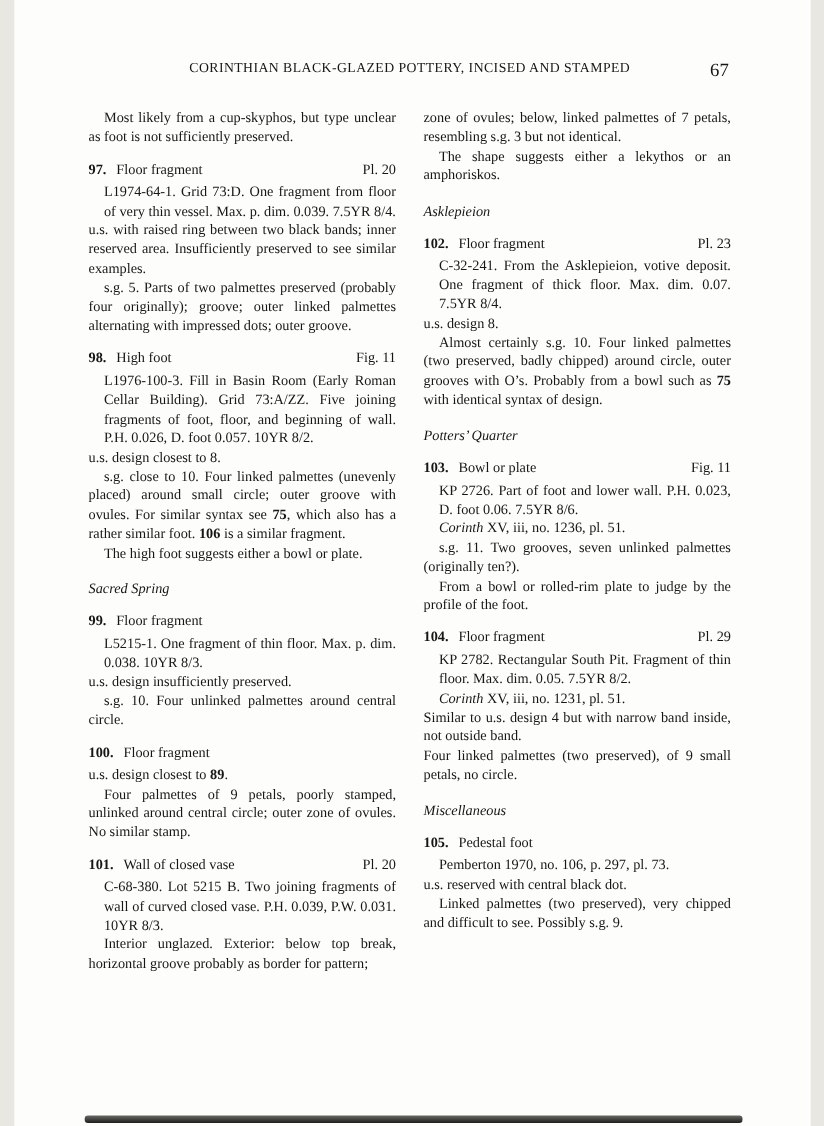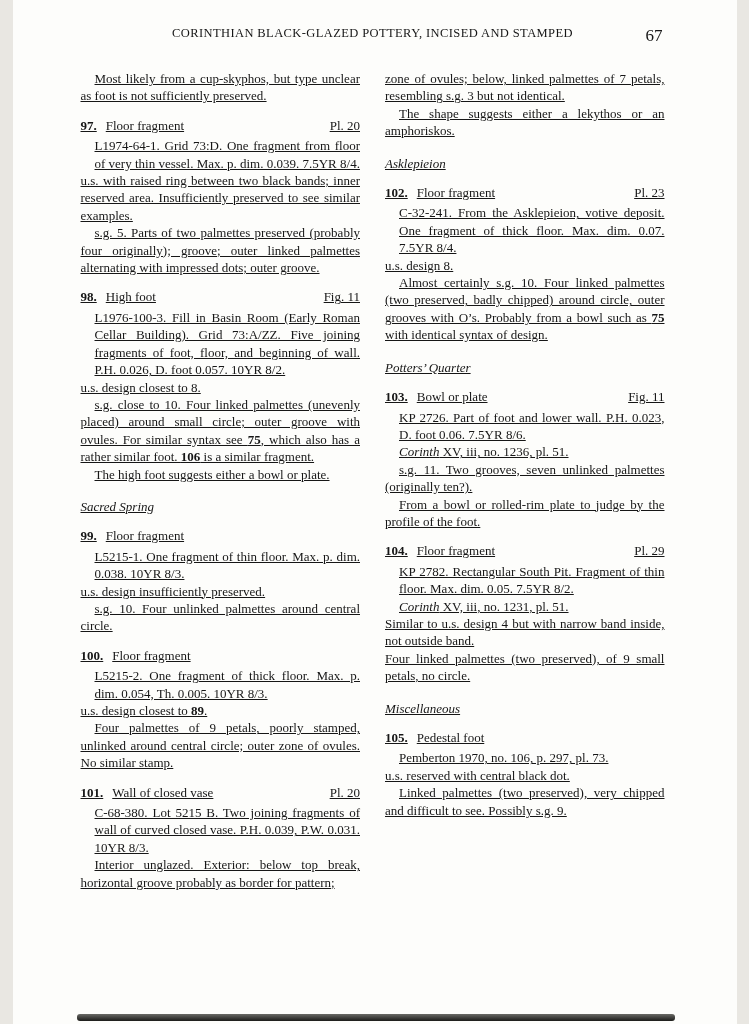--- a/index.html
+++ b/index.html
@@ -10,21 +10,21 @@
   .page {
     position: relative;
     width: 724px;
     height: 1024px;
     margin: 0 auto;
     background: #fdfdfb;
     color: #161616;
     font-family: "Liberation Serif", "DejaVu Serif", serif;
     overflow: hidden;
     box-sizing: border-box;
-    padding: 26px 72px 0 68px;
+    padding: 54px 72px 0 68px;
   }
   .header {
     position: relative;
     height: 18px;
     margin-bottom: 26px;
   }
   .running-title {
     position: absolute;
     left: 0;
     right: 0;
@@ -41,21 +41,20 @@
   }
   .columns {
     display: flex;
     gap: 25px;
   }
   .column {
     width: 292px;
     font-size: 13px;
     line-height: 17.4px;
     text-align: justify;
-    text-decoration: underline;
   }
   .para { margin: 0; }
   .para.indent { text-indent: 14px; }
   .para.block  { padding-left: 14px; }
   .entry {
     display: flex;
     align-items: baseline;
     margin-top: 12px;
     margin-bottom: 3px;
     text-align: left;
@@ -114,21 +113,20 @@
           <span class="entry-num">99.</span>
           <span class="entry-title">Floor fragment</span>
         </div>
         <p class="para block">L5215-1. One fragment of thin floor. Max. p. dim. 0.038. 10YR 8/3.</p>
         <p class="para flush">u.s. design insufficiently preserved.</p>
         <p class="para indent">s.g. 10. Four unlinked palmettes around central circle.</p>
         <div class="entry">
           <span class="entry-num">100.</span>
           <span class="entry-title">Floor fragment</span>
         </div>
-        <p class="para block">L5215-2. One fragment of thick floor. Max. p. dim. 0.054, Th. 0.005. 10YR 8/3.</p>
         <p class="para flush">u.s. design closest to <span class="bold">89</span>.</p>
         <p class="para indent">Four palmettes of 9 petals, poorly stamped, unlinked around central circle; outer zone of ovules. No similar stamp.</p>
         <div class="entry">
           <span class="entry-num">101.</span>
           <span class="entry-title">Wall of closed vase</span>
           <span class="entry-ref">Pl. 20</span>
         </div>
         <p class="para block">C-68-380. Lot 5215 B. Two joining fragments of wall of curved closed vase. P.H. 0.039, P.W. 0.031. 10YR 8/3.</p>
         <p class="para indent">Interior unglazed. Exterior: below top break, horizontal groove probably as border for pattern;</p>
       </div>

